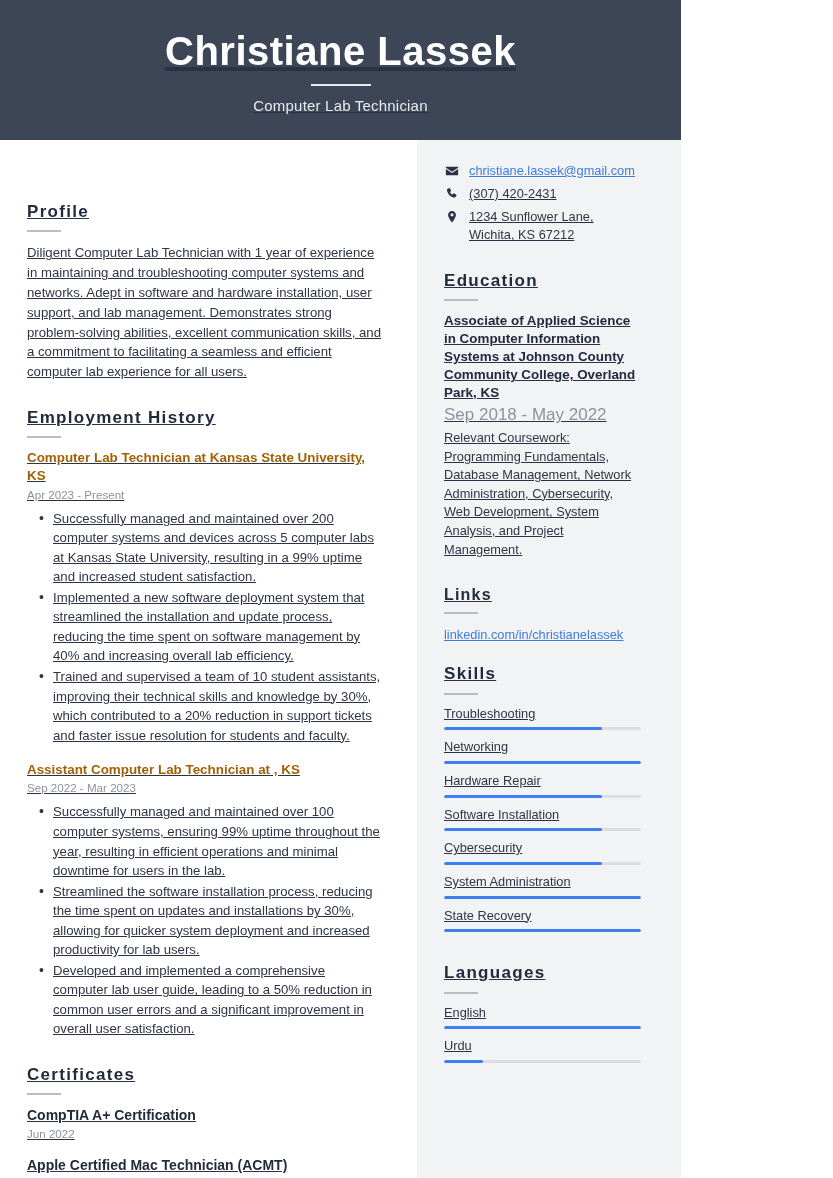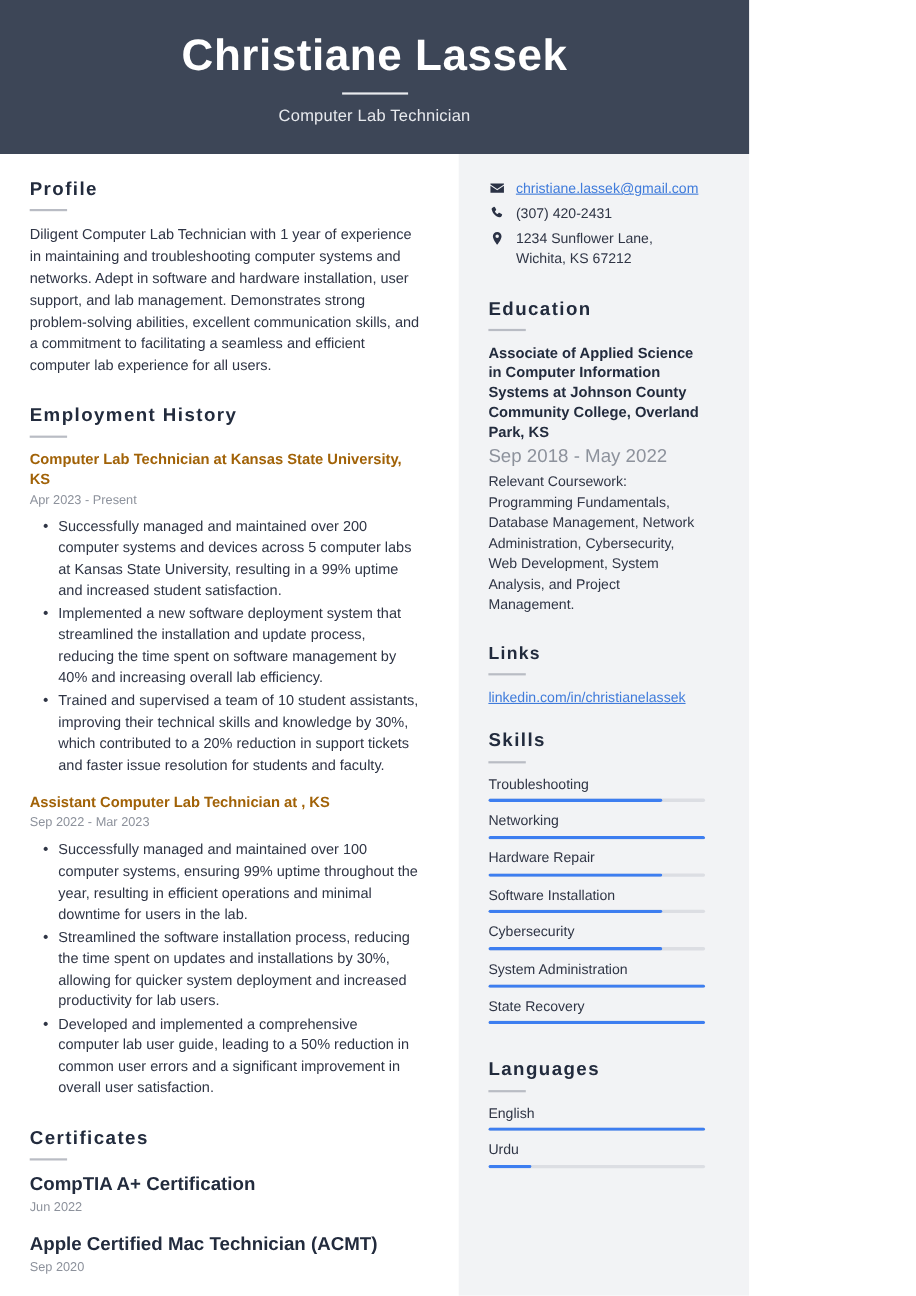--- a/index.html
+++ b/index.html
@@ -12,20 +12,21 @@
     font-family: "Liberation Sans", sans-serif;
     background: #ffffff;
     color: #2b3245;
     overflow: hidden;
   }
   .page {
     position: relative;
     width: 681px;
     height: 1178px;
     background: #ffffff;
+    text-decoration: underline;
   }
 
   
   .header {
     height: 140px;
     background: #3d4657;
     display: flex;
     flex-direction: column;
     align-items: center;
     justify-content: center;
@@ -60,20 +61,21 @@
   .body {
     display: flex;
     align-items: stretch;
     height: 1038px;
   }
   .col-main {
     width: 540px;
     background: #ffffff;
     box-sizing: border-box;
     padding: 22px 34px 0 27px;
+    margin-top: 40px;
   }
   .col-side {
     width: 293px;
     background: #f2f3f5;
     box-sizing: border-box;
     padding: 22px 40px 4px 27px;
   }
 
   
   .section {
@@ -140,21 +142,21 @@
     top: -1px;
     color: #2f3545;
     font-size: 14px;
   }
   .spacer-lg { height: 22px; }
   .spacer-md { height: 16px; }
   .spacer-sm { height: 10px; }
 
   .cert-item { margin-bottom: 14px; }
   .cert-name {
-    font-size: 17px;
+    font-size: 14px;
     font-weight: 700;
     color: #222b3d;
     margin: 0 0 1px 0;
     line-height: 1.35;
   }
   .cert-date {
     font-size: 11.6px;
     color: #8d929c;
     margin: 0;
     line-height: 1.4;

